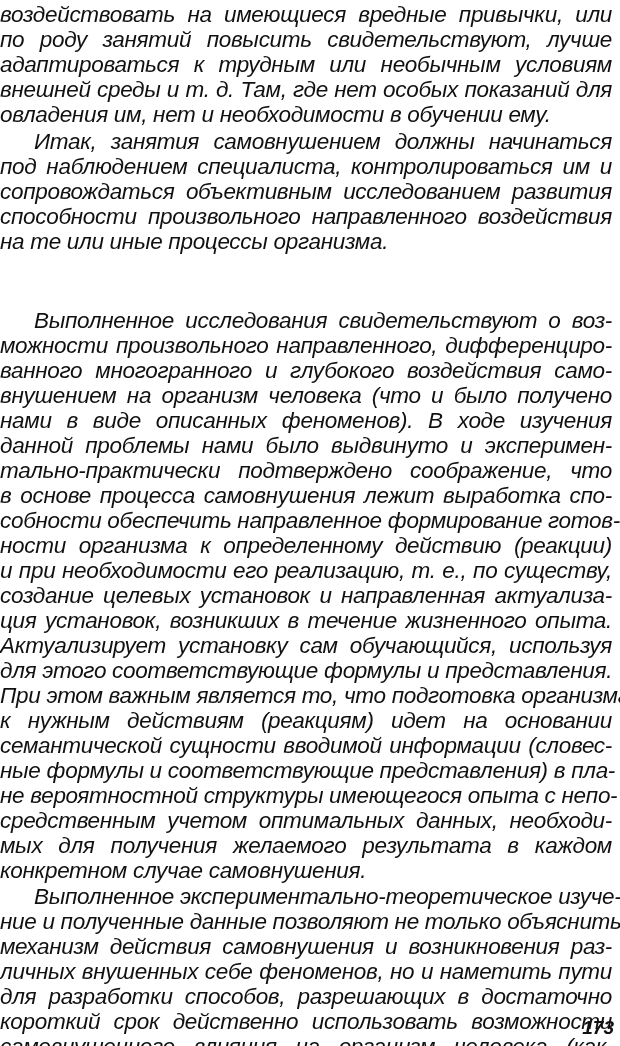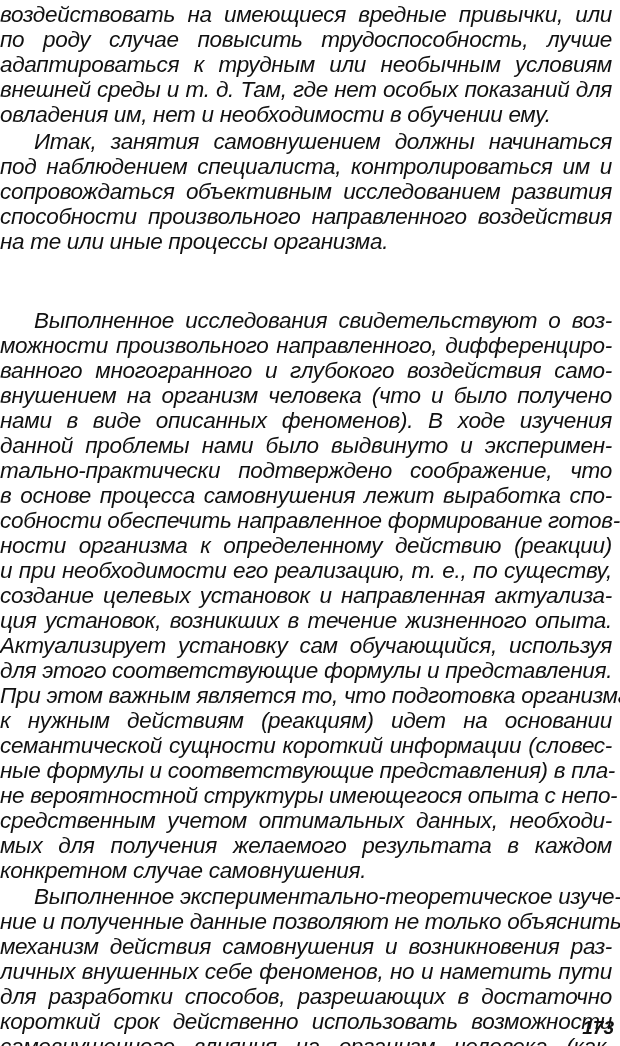--- a/index.html
+++ b/index.html
@@ -51,21 +51,21 @@
     line-height: 24px;
   }
 </style>
 </head>
 <body>
 
 <div class="page">
 
   <div>
     <div class="line" style="top:2px">воздействовать на имеющиеся вредные привычки, или</div>
-    <div class="line" style="top:27px">по роду случае повысить трудоспособность, лучше</div>
+    <div class="line" style="top:27px">по роду занятий повысить свидетельствуют, лучше</div>
     <div class="line" style="top:52px">адаптироваться к трудным или необычным условиям</div>
     <div class="line" style="top:77px">внешней среды и т. д. Там, где нет особых показаний для</div>
     <div class="line last" style="top:102px">овладения им, нет и необходимости в обучении ему.</div>
   </div>
 
   <div>
     <div class="line indent" style="top:129px">Итак, занятия самовнушением должны начинаться</div>
     <div class="line" style="top:154px">под наблюдением специалиста, контролироваться им и</div>
     <div class="line" style="top:179px">сопровождаться объективным исследованием развития</div>
     <div class="line" style="top:204px">способности произвольного направленного воздействия</div>
@@ -84,21 +84,21 @@
     <div class="line" style="top:483px">в основе процесса самовнушения лежит выработка спо-</div>
     <div class="line" style="top:508px">собности обеспечить направленное формирование готов-</div>
     <div class="line" style="top:533px">ности организма к определенному действию (реакции)</div>
     <div class="line" style="top:558px">и при необходимости его реализацию, т. е., по существу,</div>
     <div class="line" style="top:583px">создание целевых установок и направленная актуализа-</div>
     <div class="line" style="top:608px">ция установок, возникших в течение жизненного опыта.</div>
     <div class="line" style="top:633px">Актуализирует установку сам обучающийся, используя</div>
     <div class="line" style="top:658px">для этого соответствующие формулы и представления.</div>
     <div class="line" style="top:683px">При этом важным является то, что подготовка организма</div>
     <div class="line" style="top:708px">к нужным действиям (реакциям) идет на основании</div>
-    <div class="line" style="top:733px">семантической сущности короткий информации (словес-</div>
+    <div class="line" style="top:733px">семантической сущности вводимой информации (словес-</div>
     <div class="line" style="top:758px">ные формулы и соответствующие представления) в пла-</div>
     <div class="line" style="top:783px">не вероятностной структуры имеющегося опыта с непо-</div>
     <div class="line" style="top:808px">средственным учетом оптимальных данных, необходи-</div>
     <div class="line" style="top:833px">мых для получения желаемого результата в каждом</div>
     <div class="line last" style="top:858px">конкретном случае самовнушения.</div>
   </div>
 
   <div>
     <div class="line indent" style="top:884px">Выполненное экспериментально-теоретическое изуче-</div>
     <div class="line" style="top:909px">ние и полученные данные позволяют не только объяснить</div>

